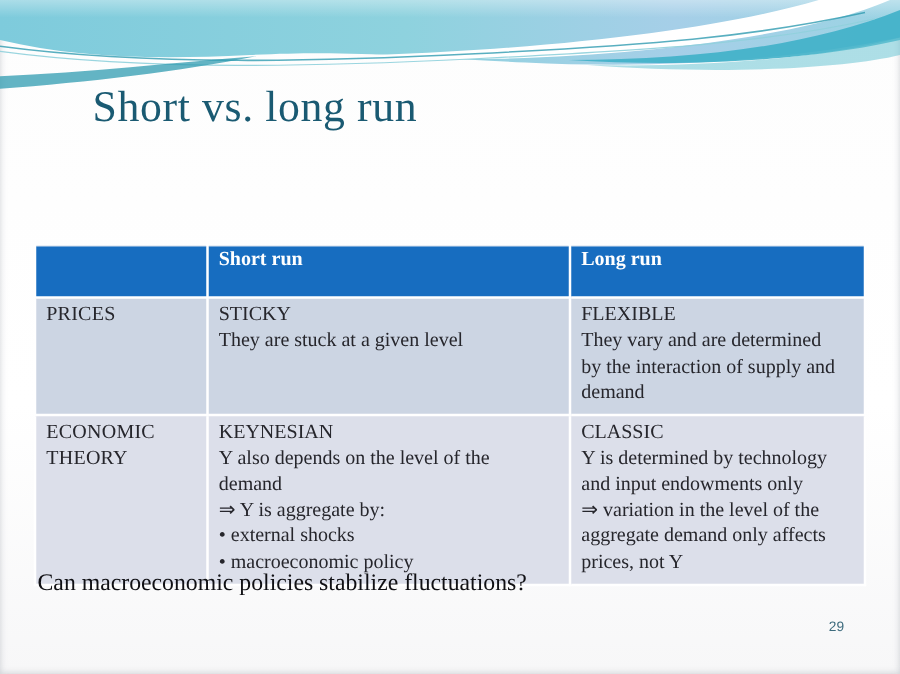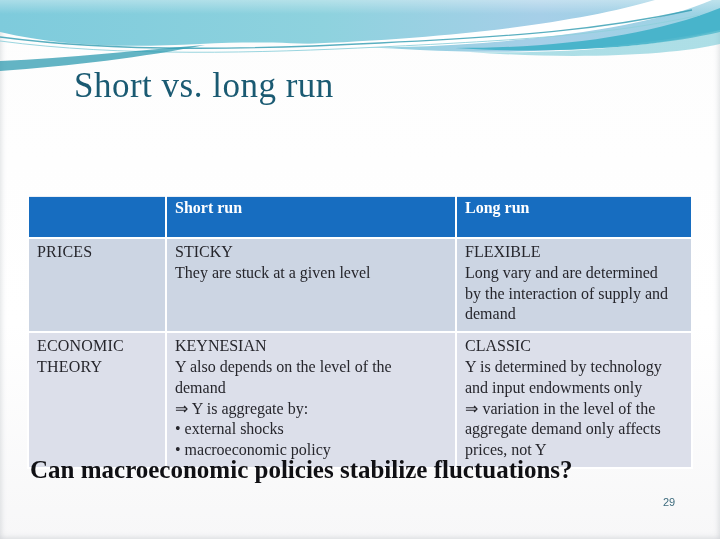--- a/index.html
+++ b/index.html
@@ -68,23 +68,22 @@
   }
   tr.row-prices td { background: #ccd5e3; height: 92px; }
   tr.row-theory td { background: #dcdfea; height: 136px; }
   td.row-label { letter-spacing: 0.2px; }
   .cell-line { margin: 0; }
 
   .question {
     position: absolute;
     left: 30px; top: 456px;
     width: 680px;
-    font-size: 25px;
+    font-size: 19px;
     color: #101014;
-    font-weight: bold;
   }
 
   .page-number {
     position: absolute;
     left: 663px; top: 496px;
     font-size: 11px;
     color: #3d6b7d;
     font-family: "Liberation Sans", sans-serif;
   }
 </style>
@@ -139,21 +138,21 @@
     </thead>
     <tbody>
       <tr class="row-prices">
         <td class="row-label">PRICES</td>
         <td>
           <div class="cell-line">STICKY</div>
           <div class="cell-line">They are stuck at a given level</div>
         </td>
         <td>
           <div class="cell-line">FLEXIBLE</div>
-          <div class="cell-line">Long vary and are determined by the interaction of supply and demand</div>
+          <div class="cell-line">They vary and are determined by the interaction of supply and demand</div>
         </td>
       </tr>
       <tr class="row-theory">
         <td class="row-label">ECONOMIC THEORY</td>
         <td>
           <div class="cell-line">KEYNESIAN</div>
           <div class="cell-line">Y also depends on the level of the demand</div>
           <div class="cell-line">⇒ Y is aggregate by:</div>
           <div class="cell-line">• external shocks</div>
           <div class="cell-line">• macroeconomic policy</div>

